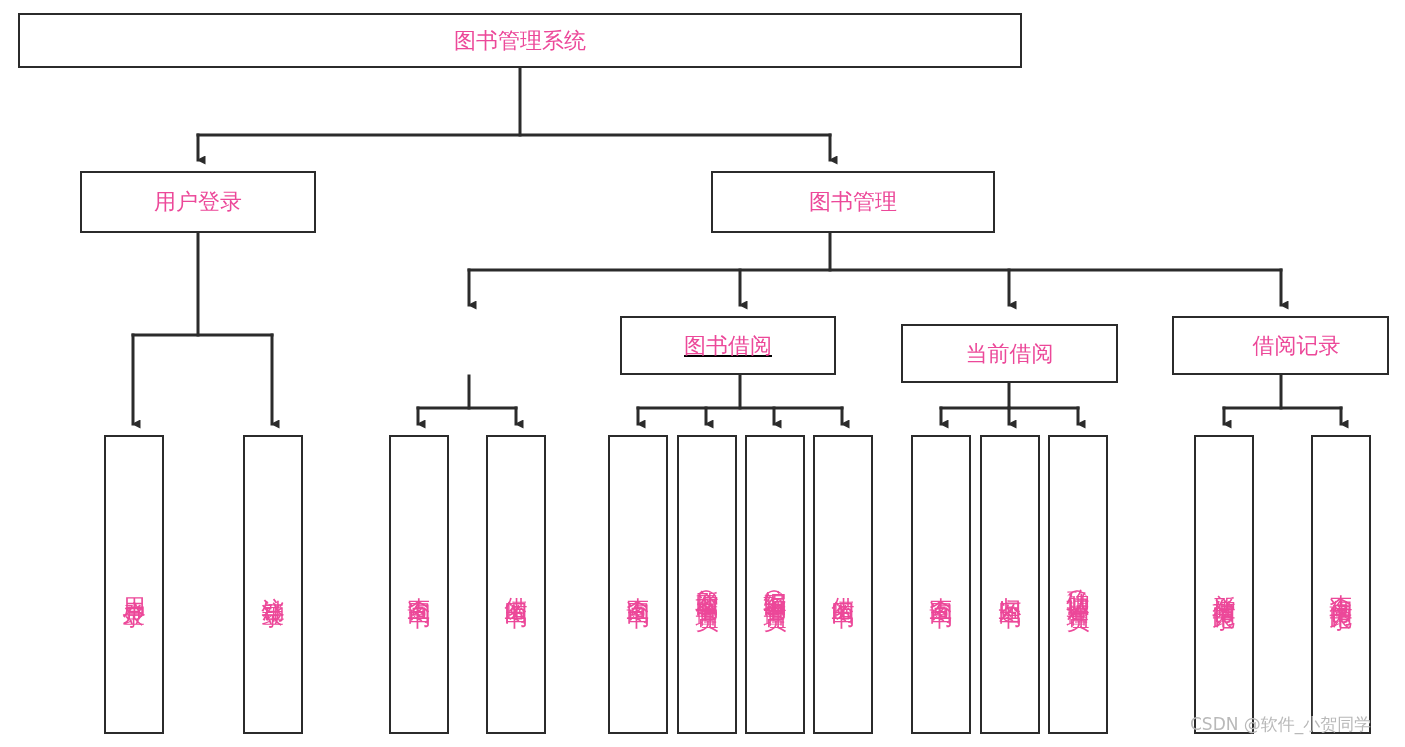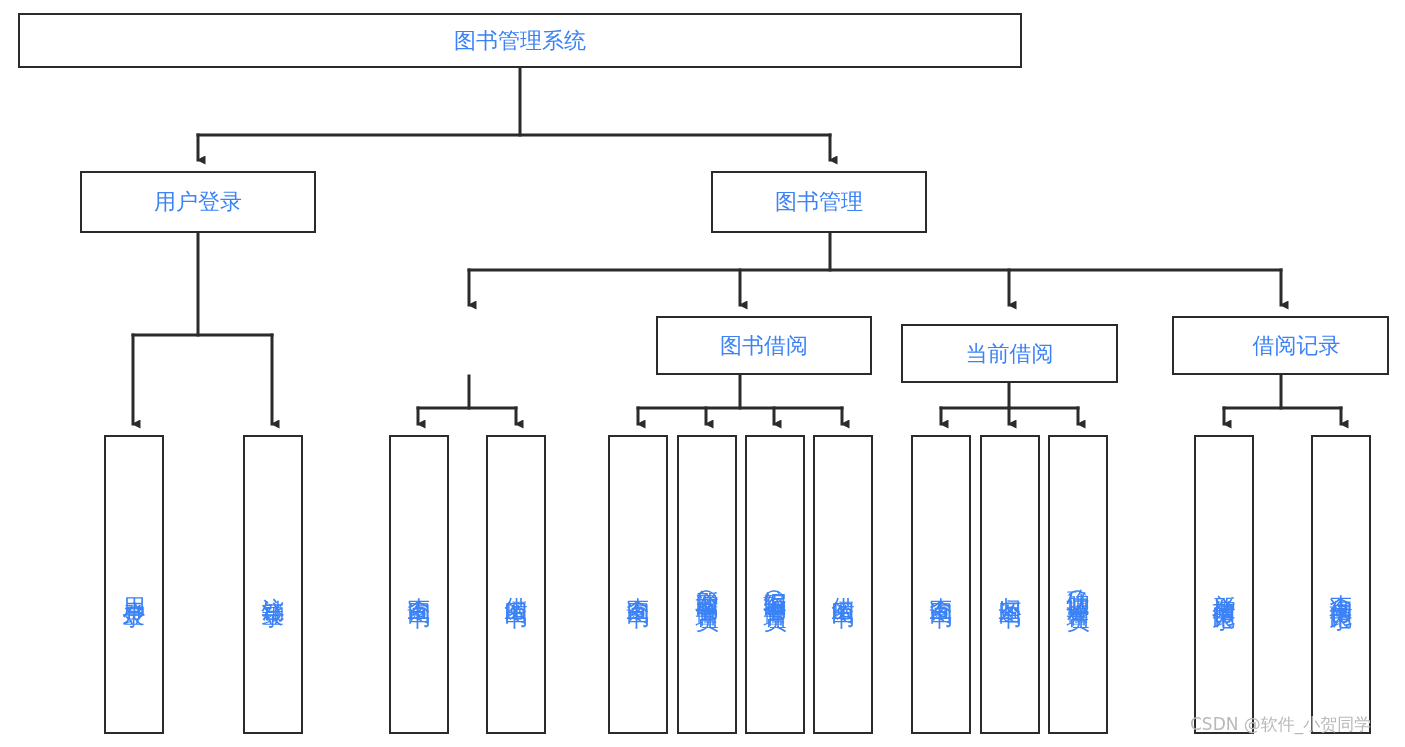--- a/index.html
+++ b/index.html
@@ -31,21 +31,21 @@
     position: absolute;
     box-sizing: border-box;
     background: #ffffff;
     border: 2px solid #2b2b2b;
     display: flex;
     align-items: center;
     justify-content: center;
     z-index: 3;
   }
   .node-label {
-    color: #3b82f6;
+    color: #ec4899;
     line-height: 1.18;
     text-align: center;
     white-space: nowrap;
   }
   .node.horizontal .node-label {
     font-size: 22px;
   }
   .node.vertical {
     align-items: center;
     justify-content: center;
@@ -126,25 +126,25 @@
     </g>
   </svg>
 
   <div class="node horizontal" style="left:18px; top:13px; width:1004px; height:55px;">
     <span class="node-label">图书管理系统</span>
   </div>
 
   <div class="node horizontal" style="left:80px; top:171px; width:236px; height:62px;">
     <span class="node-label">用户登录</span>
   </div>
-  <div class="node horizontal" style="left:711px; top:171px; width:216px; height:62px;">
+  <div class="node horizontal" style="left:711px; top:171px; width:284px; height:62px;">
     <span class="node-label">图书管理</span>
   </div>
 
-  <div class="node horizontal" style="left:656px; top:316px; width:216px; height:59px;">
+  <div class="node horizontal" style="left:620px; top:316px; width:216px; height:59px;text-decoration:underline;">
     <span class="node-label">图书借阅</span>
   </div>
   <div class="node horizontal" style="left:901px; top:316px; width:217px; height:59px;margin-top:8px;">
     <span class="node-label">当前借阅</span>
   </div>
   <div class="node horizontal" style="left:1172px; top:316px; width:217px; height:59px;padding-left:32px;">
     <span class="node-label">借阅记录</span>
   </div>
 
   <div class="node vertical" style="left:104px; top:435px; width:60px; height:299px;">

